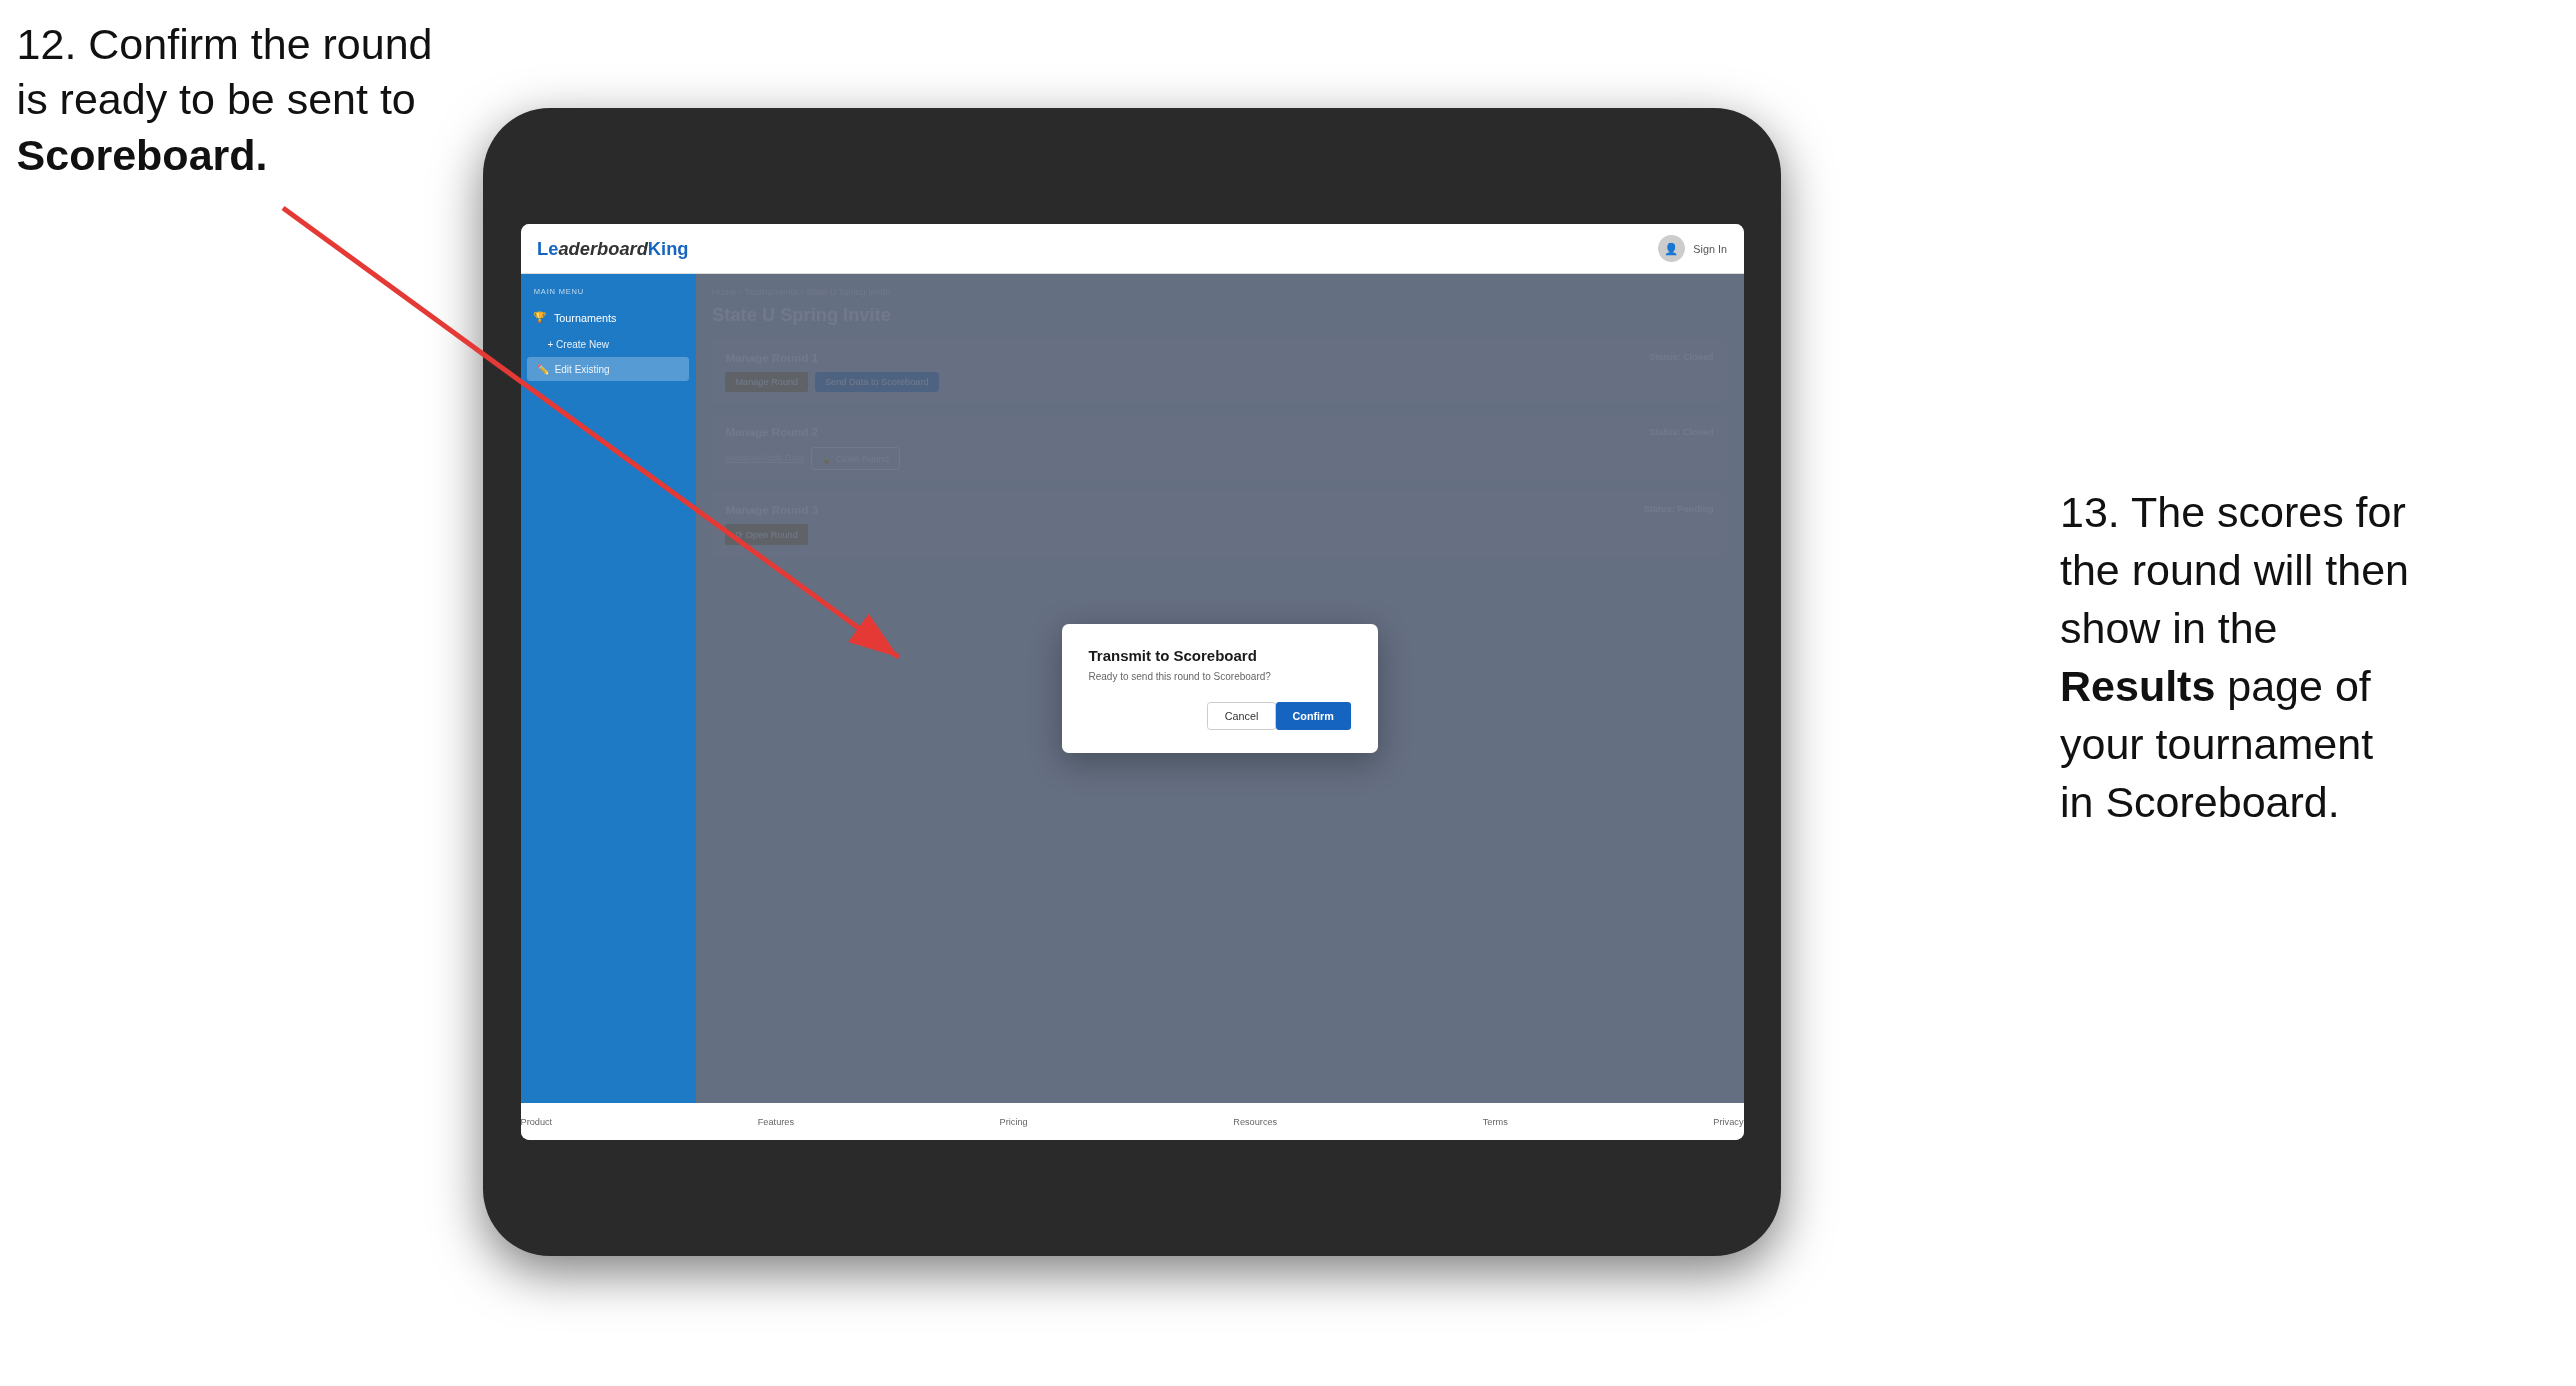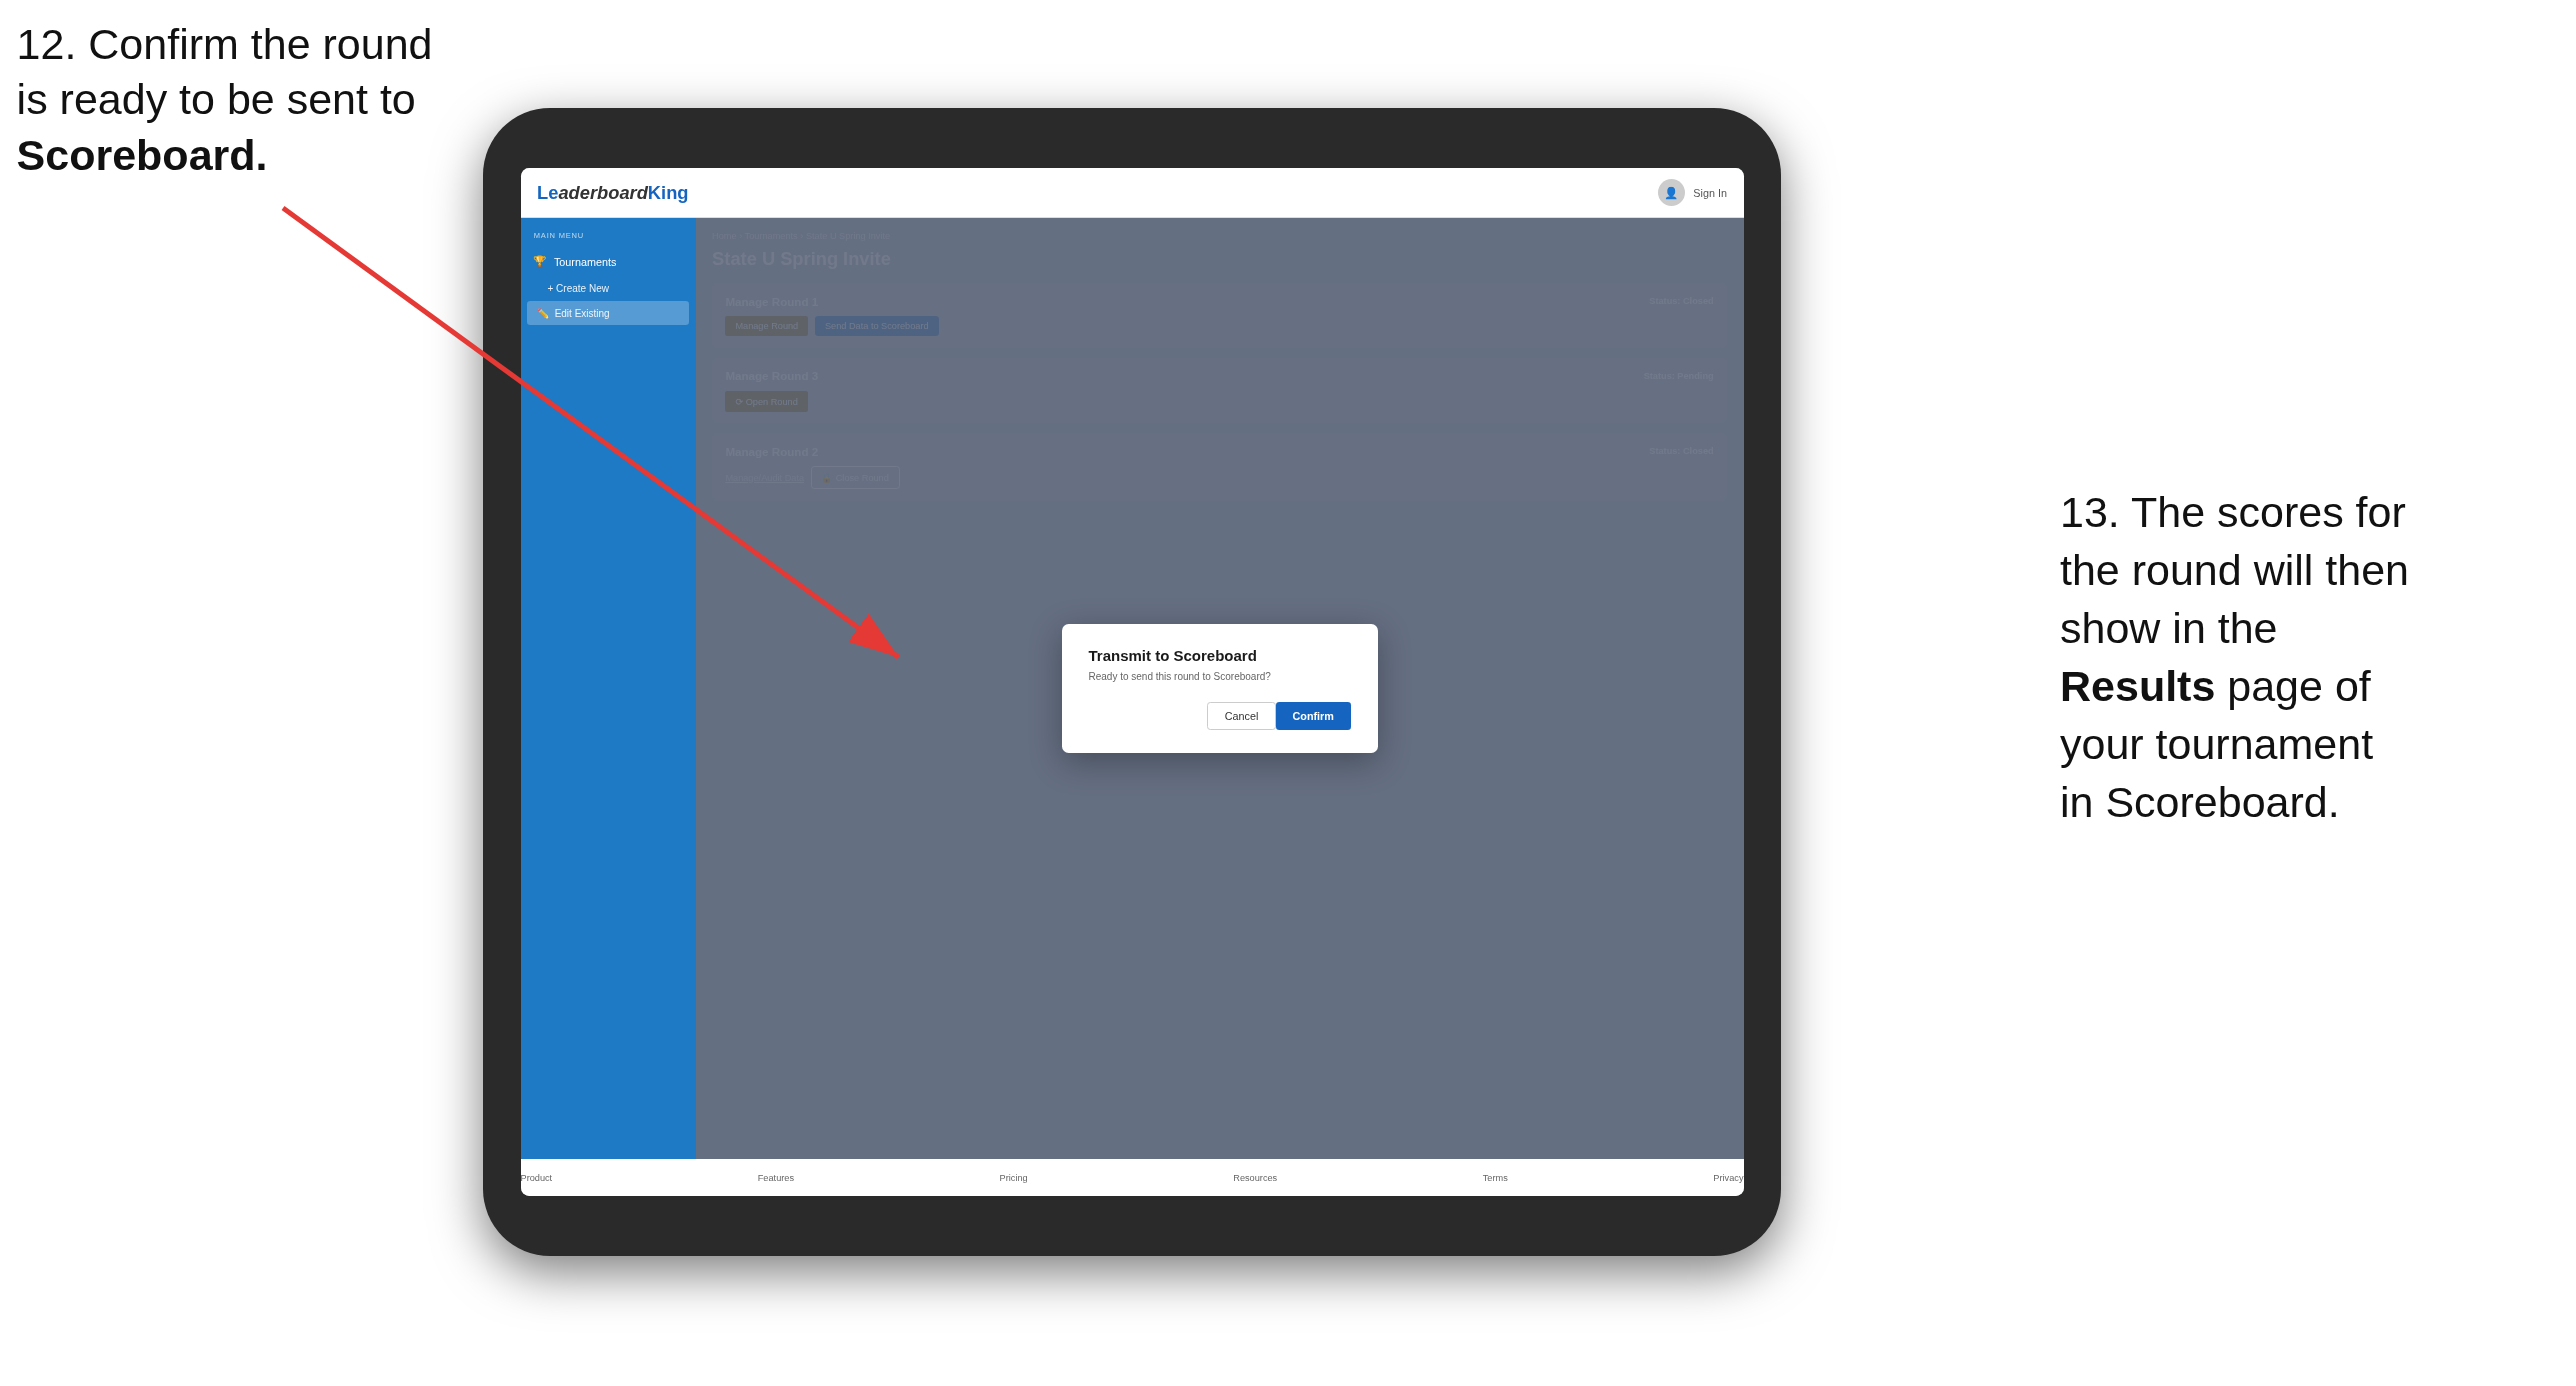--- a/index.html
+++ b/index.html
@@ -51,21 +51,21 @@
       background: #2a2a2a;
       border-radius: 67px;
       box-shadow: 0 16.6px 50px rgba(0,0,0,0.5);
       display: flex;
       align-items: center;
       justify-content: center;
     }
 
     .tablet-screen {
       width: 1223px;
-      height: 1028px;
+      height: 916px;
       background: #b0b8c5;
       border-radius: 8.3px;
       overflow: hidden;
       position: relative;
       display: flex;
       flex-direction: column;
     }
 
     
     .top-nav {
@@ -421,36 +421,36 @@
               <div class="status-badge">Status: Closed</div>
             </div>
             <div class="round-buttons">
               <button class="btn-brown">Manage Round</button>
               <button class="btn-blue-solid">Send Data to Scoreboard</button>
             </div>
           </div>
 
           <div class="round-card">
             <div class="round-header">
-              <div class="round-title">Manage Round 3</div>
-              <div class="status-badge">Status: Pending</div>
-            </div>
-            <div class="round-buttons">
-              <button class="btn-brown">⟳ Open Round</button>
-            </div>
-          </div>
-
-          <div class="round-card">
-            <div class="round-header">
               <div class="round-title">Manage Round 2</div>
               <div class="status-badge">Status: Closed</div>
             </div>
             <div class="round-buttons">
               <span class="text-link">Manage/Audit Data</span>
               <button class="btn-blue-outline">🔒 Close Round</button>
+            </div>
+          </div>
+
+          <div class="round-card">
+            <div class="round-header">
+              <div class="round-title">Manage Round 3</div>
+              <div class="status-badge">Status: Pending</div>
+            </div>
+            <div class="round-buttons">
+              <button class="btn-brown">⟳ Open Round</button>
             </div>
           </div>
         </div>
 
         <div class="content-dimmed"></div>
 
         <div class="modal-overlay">
           <div class="modal-box">
             <div class="modal-title">Transmit to Scoreboard</div>
             <div class="modal-subtitle">Ready to send this round to Scoreboard?</div>

